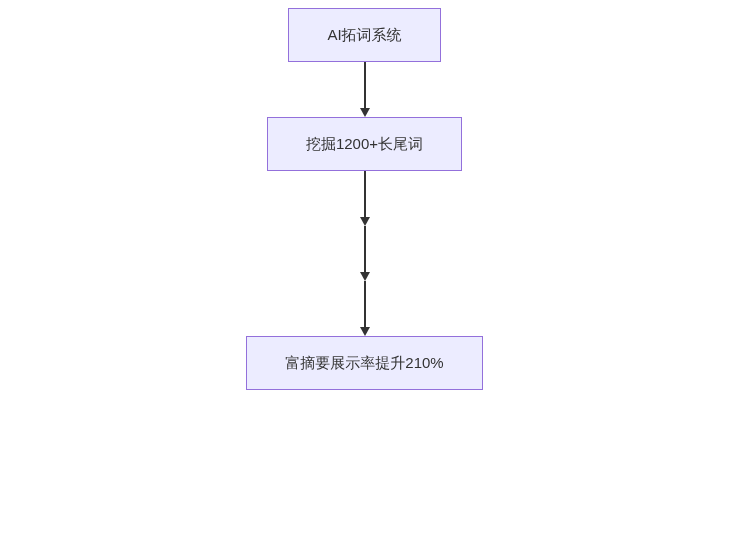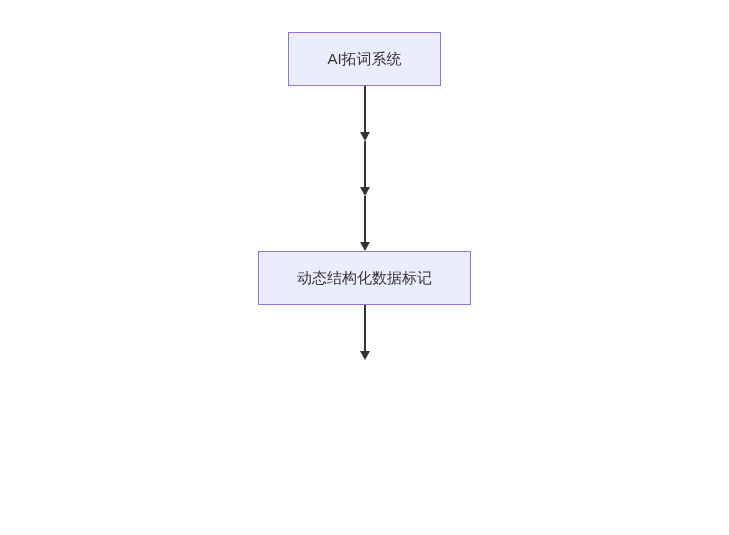--- a/index.html
+++ b/index.html
@@ -12,21 +12,21 @@
     background: #ffffff;
     font-family: "Liberation Sans", sans-serif;
     overflow: hidden;
   }
   .flowchart {
     width: 729px;
     height: 535px;
     display: flex;
     flex-direction: column;
     align-items: center;
-    padding-top: 32px;
+    padding-top: 8px;
     box-sizing: border-box;
   }
   .node {
     background: #ECECFF;
     border: 1px solid #9370DB;
     box-sizing: border-box;
     height: 54px;
     display: flex;
     align-items: center;
     justify-content: center;
@@ -66,35 +66,38 @@
 
   <div class="node">
     <span>AI拓词系统</span>
   </div>
 
   <div class="arrow">
     <div class="arrow-line"></div>
     <div class="arrow-head"></div>
   </div>
 
+  <div class="node">
+    <span>挖掘1200+长尾词</span>
+  </div>
+
+  <div class="arrow">
+    <div class="arrow-line"></div>
+    <div class="arrow-head"></div>
+  </div>
+
 
   <div class="arrow">
     <div class="arrow-line"></div>
     <div class="arrow-head"></div>
   </div>
 
 
   <div class="arrow">
     <div class="arrow-line"></div>
     <div class="arrow-head"></div>
   </div>
 
   <div class="node">
-    <span>动态结构化数据标记</span>
+    <span>富摘要展示率提升210%</span>
   </div>
-
-  <div class="arrow">
-    <div class="arrow-line"></div>
-    <div class="arrow-head"></div>
-  </div>
-
 
 </div>
 
 </body></html>

